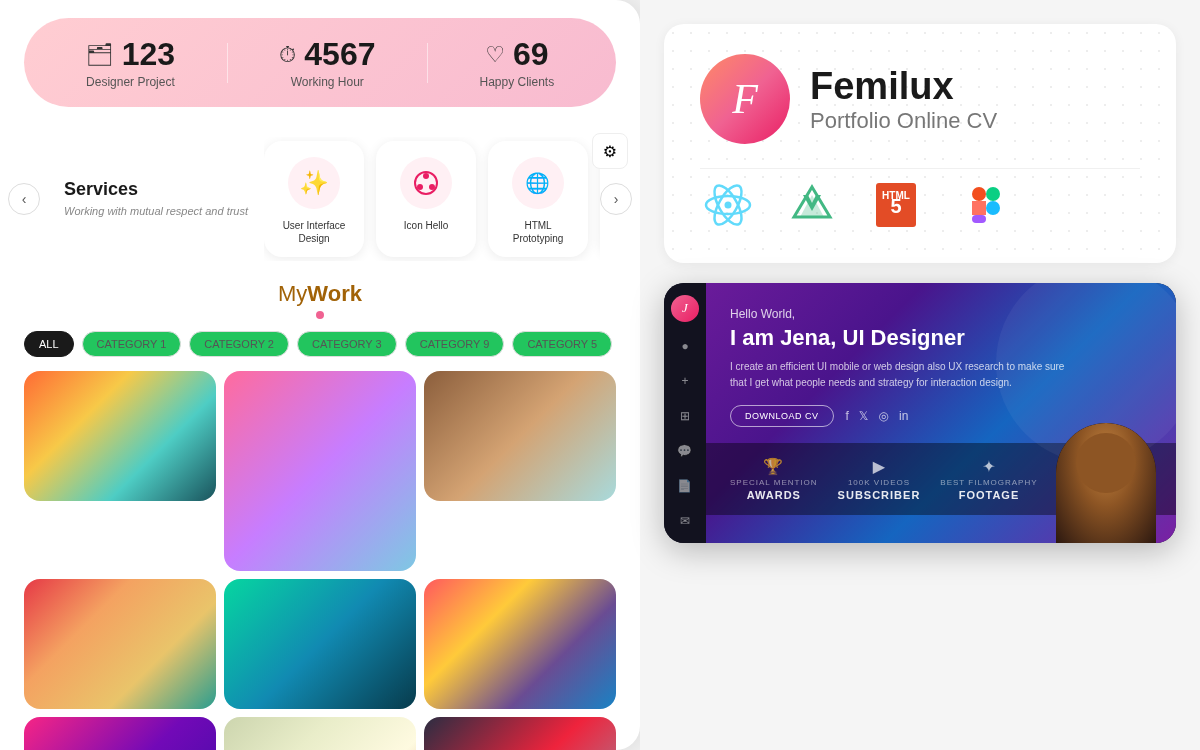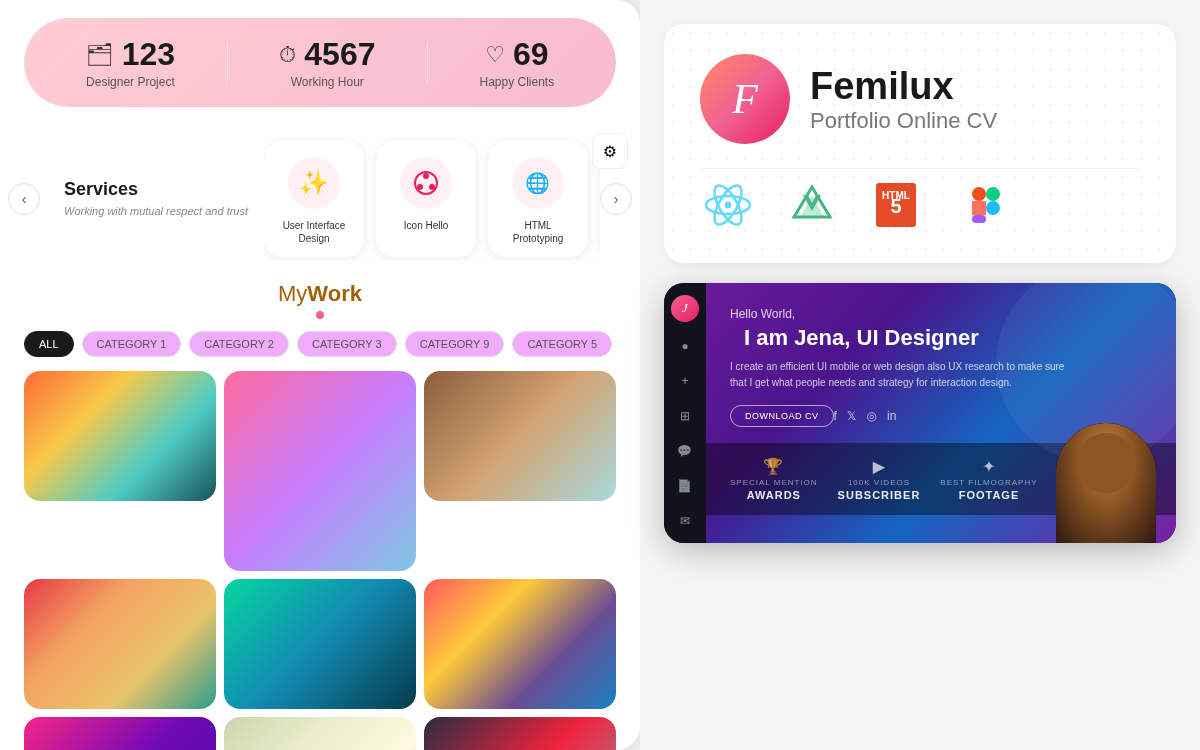--- a/index.html
+++ b/index.html
@@ -175,21 +175,21 @@
     .category-filters {
       display: flex;
       gap: 8px;
       margin-bottom: 14px;
       flex-wrap: wrap;
     }
     .cat-btn {
       padding: 6px 14px;
       border-radius: 20px;
       border: 1.5px solid #ddd;
-      background: #f0abfc;
+      background: #22c55e;
       font-size: 11px;
       color: #555;
       cursor: pointer;
       font-weight: 500;
     }
     .cat-btn.active {
       background: #1a1a1a;
       color: #fff;
       border-color: #1a1a1a;
     }
@@ -347,32 +347,32 @@
       font-size: 12px;
       color: rgba(255,255,255,0.8);
       font-weight: 300;
       margin-bottom: 4px;
     }
     .port-name {
       font-size: 22px;
       font-weight: 700;
       color: #fff;
       margin-bottom: 8px;
-      margin-left: 14px;
     }
     .port-desc {
       font-size: 10px;
       color: rgba(255,255,255,0.75);
       line-height: 1.6;
       margin-bottom: 14px;
       max-width: 340px;
     }
     .port-actions {
       display: flex;
       align-items: center;
+      gap: 12px;
       margin-bottom: 16px;
     }
     .download-btn {
       background: transparent;
       border: 1.5px solid rgba(255,255,255,0.6);
       color: #fff;
       padding: 5px 14px;
       border-radius: 20px;
       font-size: 9px;
       cursor: pointer;

